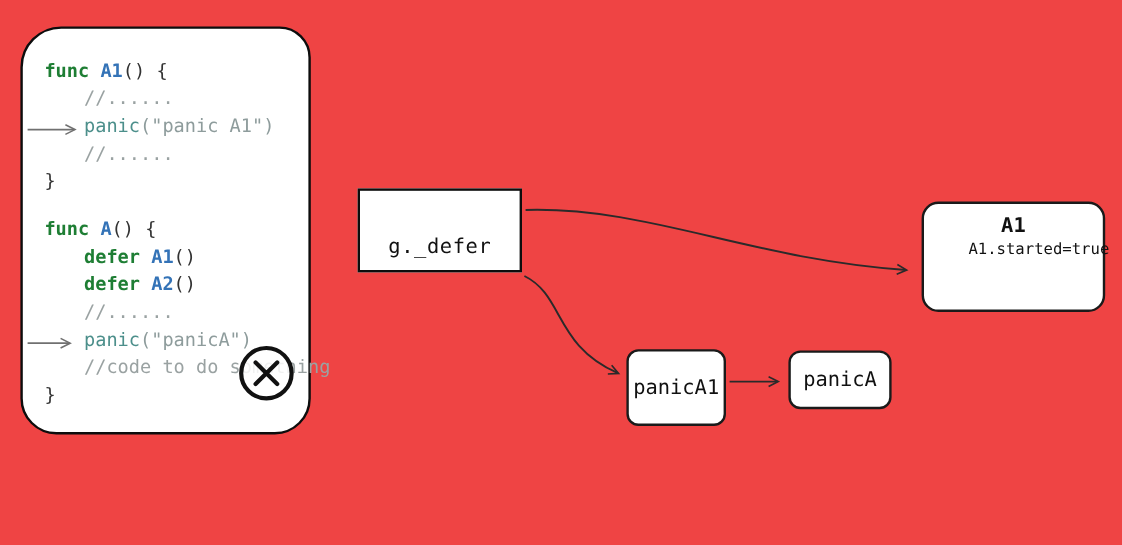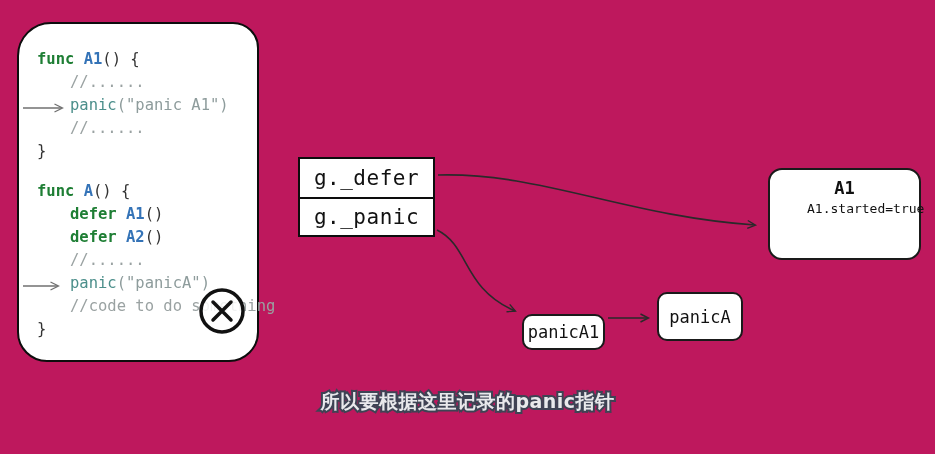--- a/index.html
+++ b/index.html
@@ -1,21 +1,21 @@
 <!DOCTYPE html>
 <html style="--kw: #1e7e34; --fn: #3473b7; --cm: #9aa2a2; --pn: #4c8f8b; --st: #8e9c9c; --pl: #333333; --subtitle_fill: #e9e9ec; --subtitle_stroke: #3e4354;"><head>
 <meta charset="utf-8">
 <style>
   * { margin: 0; padding: 0; box-sizing: border-box; }
   html,body { background: #ffffff; }
   .canvas {
     position: relative;
     width: 935px;
     height: 454px;
-    background: #be185d;
+    background: #ef4444;
     overflow: hidden;
     font-family: "DejaVu Sans Mono", monospace;
     text-decoration: underline;
   }
 
   
   .code-block {
     position: absolute;
     left: 17px; top: 22px;
     width: 242px; height: 340px;
@@ -41,22 +41,23 @@
   .g-box {
     position: absolute;
     left: 298px; top: 157px;
     width: 137px;
     border: 2px solid #0d0d0d;
     background: #ffffff;
   }
   .g-cell {
     height: 38px;
     display: flex; align-items: center; justify-content: center;
-    font-size: 21px; font-weight: 500; color: #111;
+    font-size: 17px; font-weight: 500; color: #111;
     letter-spacing: 0.5px;
+    margin-top: 28px;
   }
   .g-cell + .g-cell { border-top: 2px solid #0d0d0d; }
 
   
   .a1-box {
     position: absolute;
     left: 768px; top: 168px;
     width: 153px; height: 92px;
     border: 2px solid #1a1a1a;
     border-radius: 14px;
@@ -75,21 +76,21 @@
 
   
   .node-box {
     position: absolute;
     border: 2px solid #1a1a1a;
     border-radius: 10px;
     background: #ffffff;
     display: flex; align-items: center; justify-content: center;
     font-size: 17px; font-weight: 500; color: #111;
   }
-  .panic-a1-box { left: 522px; top: 291px; width: 83px; height: 36px; margin-top: 23px; }
+  .panic-a1-box { left: 522px; top: 291px; width: 83px; height: 64px; }
   .panic-a-box  { left: 657px; top: 292px; width: 86px; height: 49px; }
 
   
   .overlay {
     position: absolute; left: 0; top: 0;
     width: 935px; height: 454px;
     pointer-events: none;
   }
 
   
@@ -111,21 +112,20 @@
 </style>
 </head>
 <body>
 
 <div class="canvas">
 
   <div class="code-block"><div class="code-line"><span class="tok-kw">func </span><span class="tok-fn">A1</span><span class="tok-pl">() {</span></div><div class="code-line ind"><span class="tok-cm">//......</span></div><div class="code-line ind"><span class="tok-pn">panic</span><span class="tok-st">("panic A1")</span></div><div class="code-line ind"><span class="tok-cm">//......</span></div><div class="code-line"><span class="tok-pl">}</span></div><div class="code-line blank"></div><div class="code-line"><span class="tok-kw">func </span><span class="tok-fn">A</span><span class="tok-pl">() {</span></div><div class="code-line ind"><span class="tok-kw">defer </span><span class="tok-fn">A1</span><span class="tok-pl">()</span></div><div class="code-line ind"><span class="tok-kw">defer </span><span class="tok-fn">A2</span><span class="tok-pl">()</span></div><div class="code-line ind"><span class="tok-cm">//......</span></div><div class="code-line ind"><span class="tok-pn">panic</span><span class="tok-st">("panicA")</span></div><div class="code-line ind"><span class="tok-cm">//code to do something</span></div><div class="code-line"><span class="tok-pl">}</span></div></div>
 
   <div class="g-box">
     <div class="g-cell">g._defer</div>
-    <div class="g-cell">g._panic</div>
   </div>
 
   <div class="a1-box">
     <div class="a1-title">A1</div>
     <div class="a1-line">A1.started=true</div>
   </div>
 
   <div class="node-box panic-a1-box">panicA1</div>
   <div class="node-box panic-a-box">panicA</div>
 
@@ -145,17 +145,14 @@
 
     <path d="M23,108 L62,108" fill="none" stroke="#707070" stroke-width="1.4" marker-end="url(#ah-gray)"></path>
     <path d="M23,286 L58,286" fill="none" stroke="#707070" stroke-width="1.4" marker-end="url(#ah-gray)"></path>
 
     <g>
       <circle cx="222" cy="311" r="21" fill="#ffffff" fill-opacity="0.85" stroke="#111111" stroke-width="3.5"></circle>
       <path d="M213,302 L231,320 M231,302 L213,320" fill="none" stroke="#111111" stroke-width="3.5" stroke-linecap="round"></path>
     </g>
   </svg>
 
-  <div class="subtitle-bar">
-    <span class="subtitle-text">所以要根据这里记录的panic指针</span>
-  </div>
 
 </div>
 
 </body></html>

